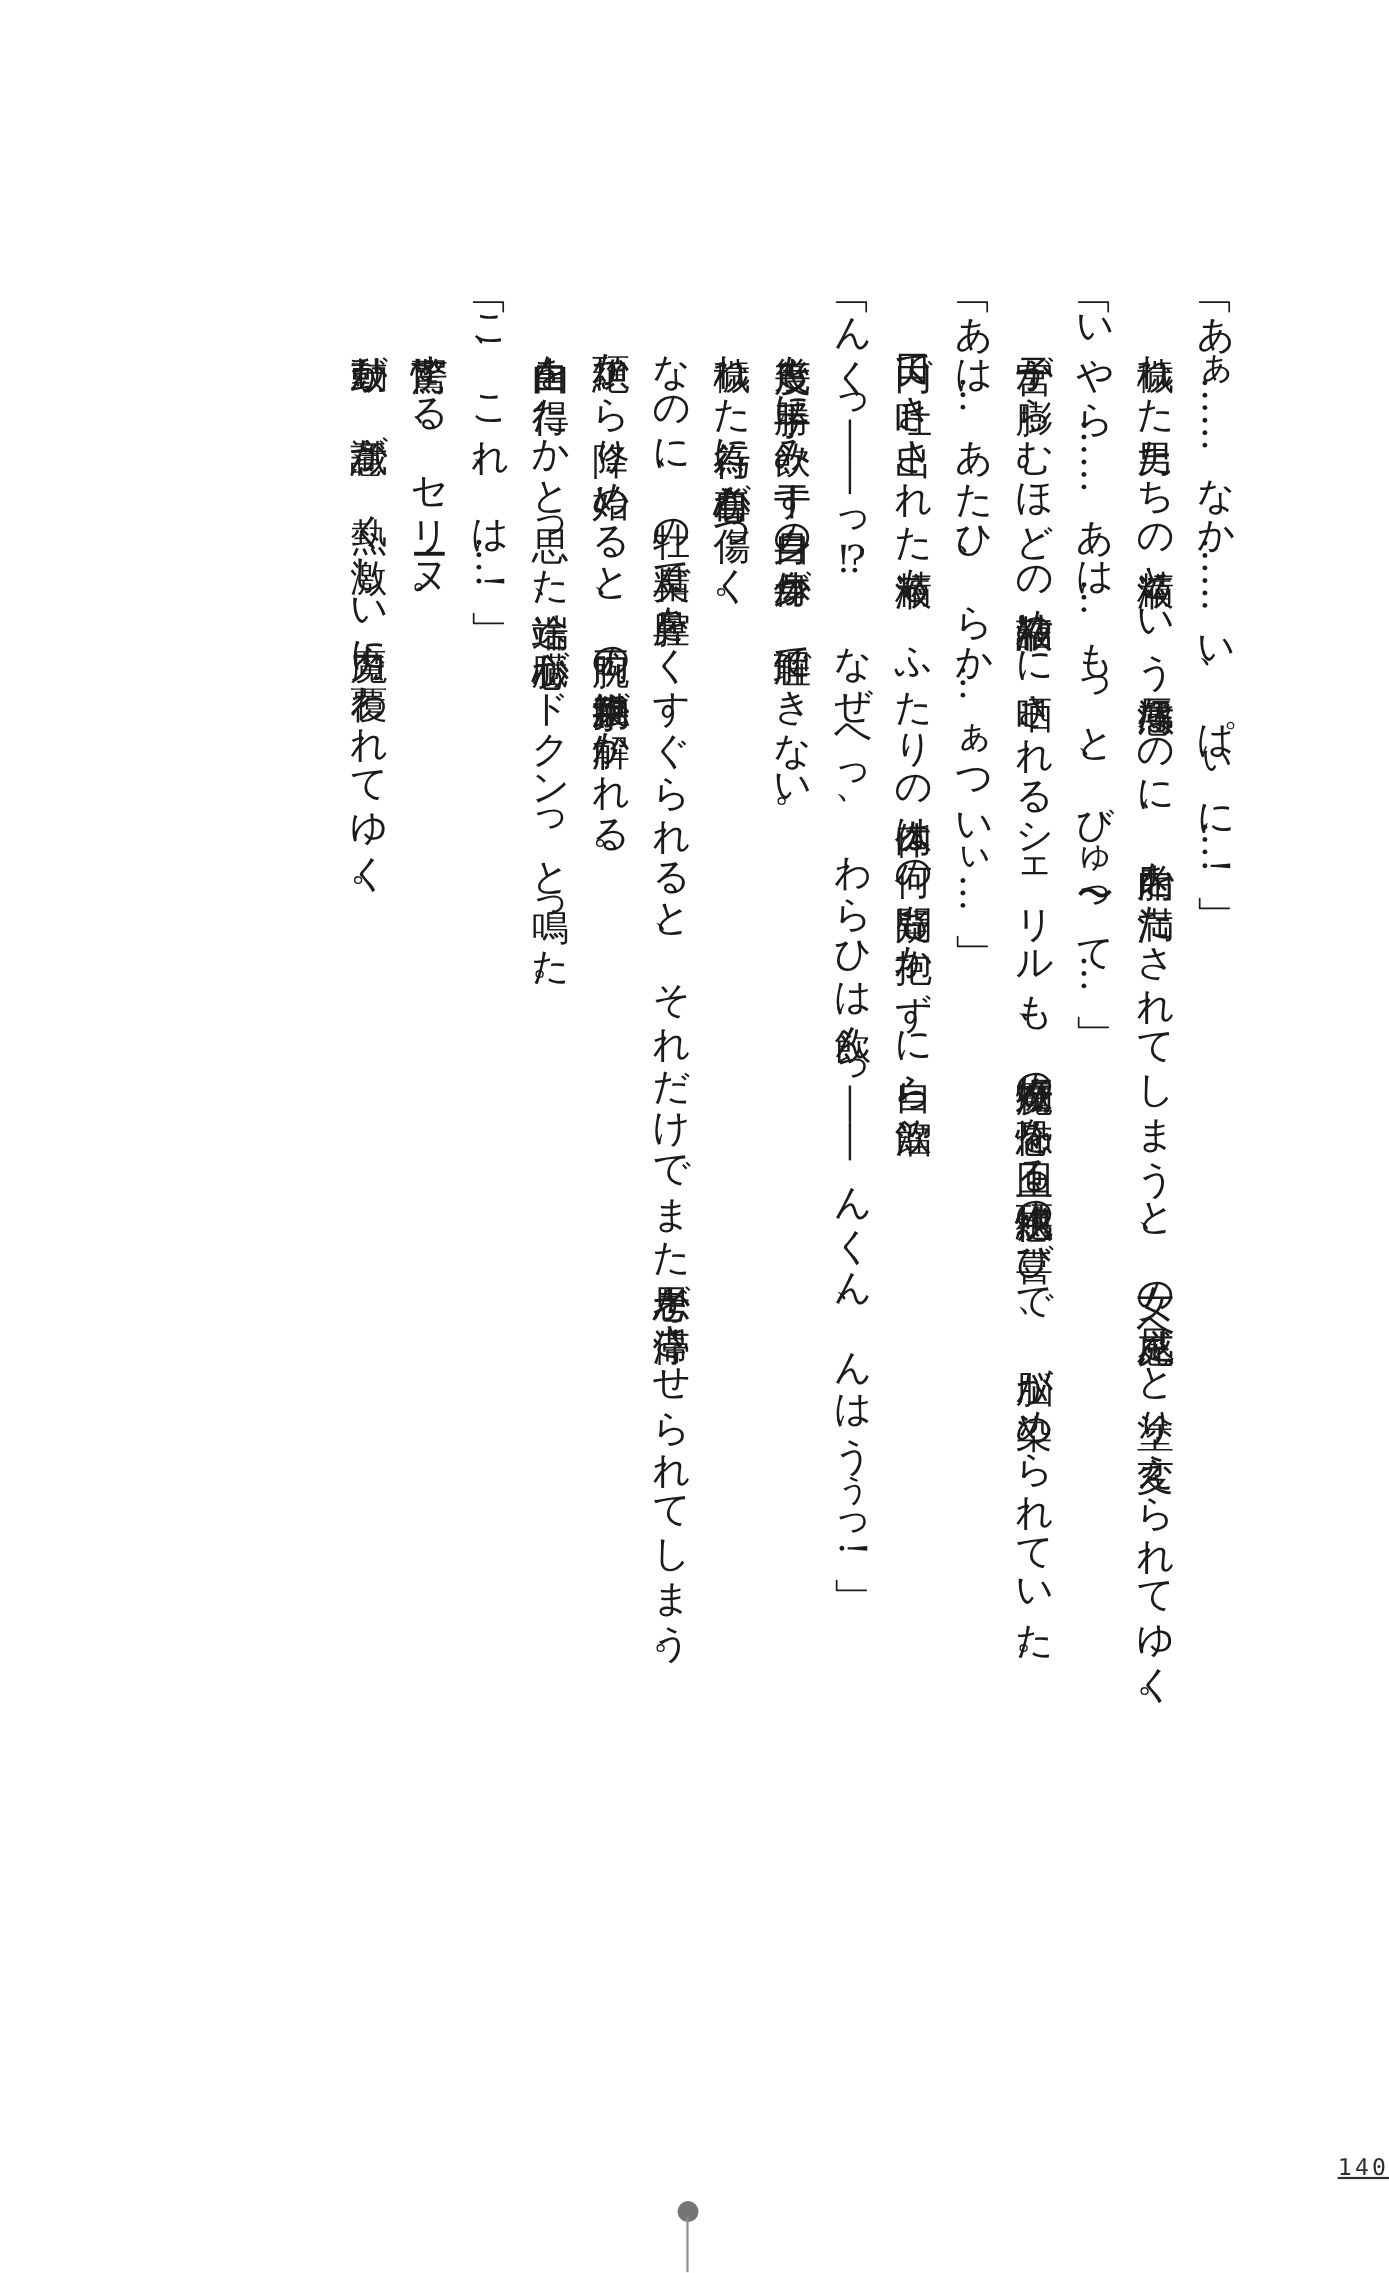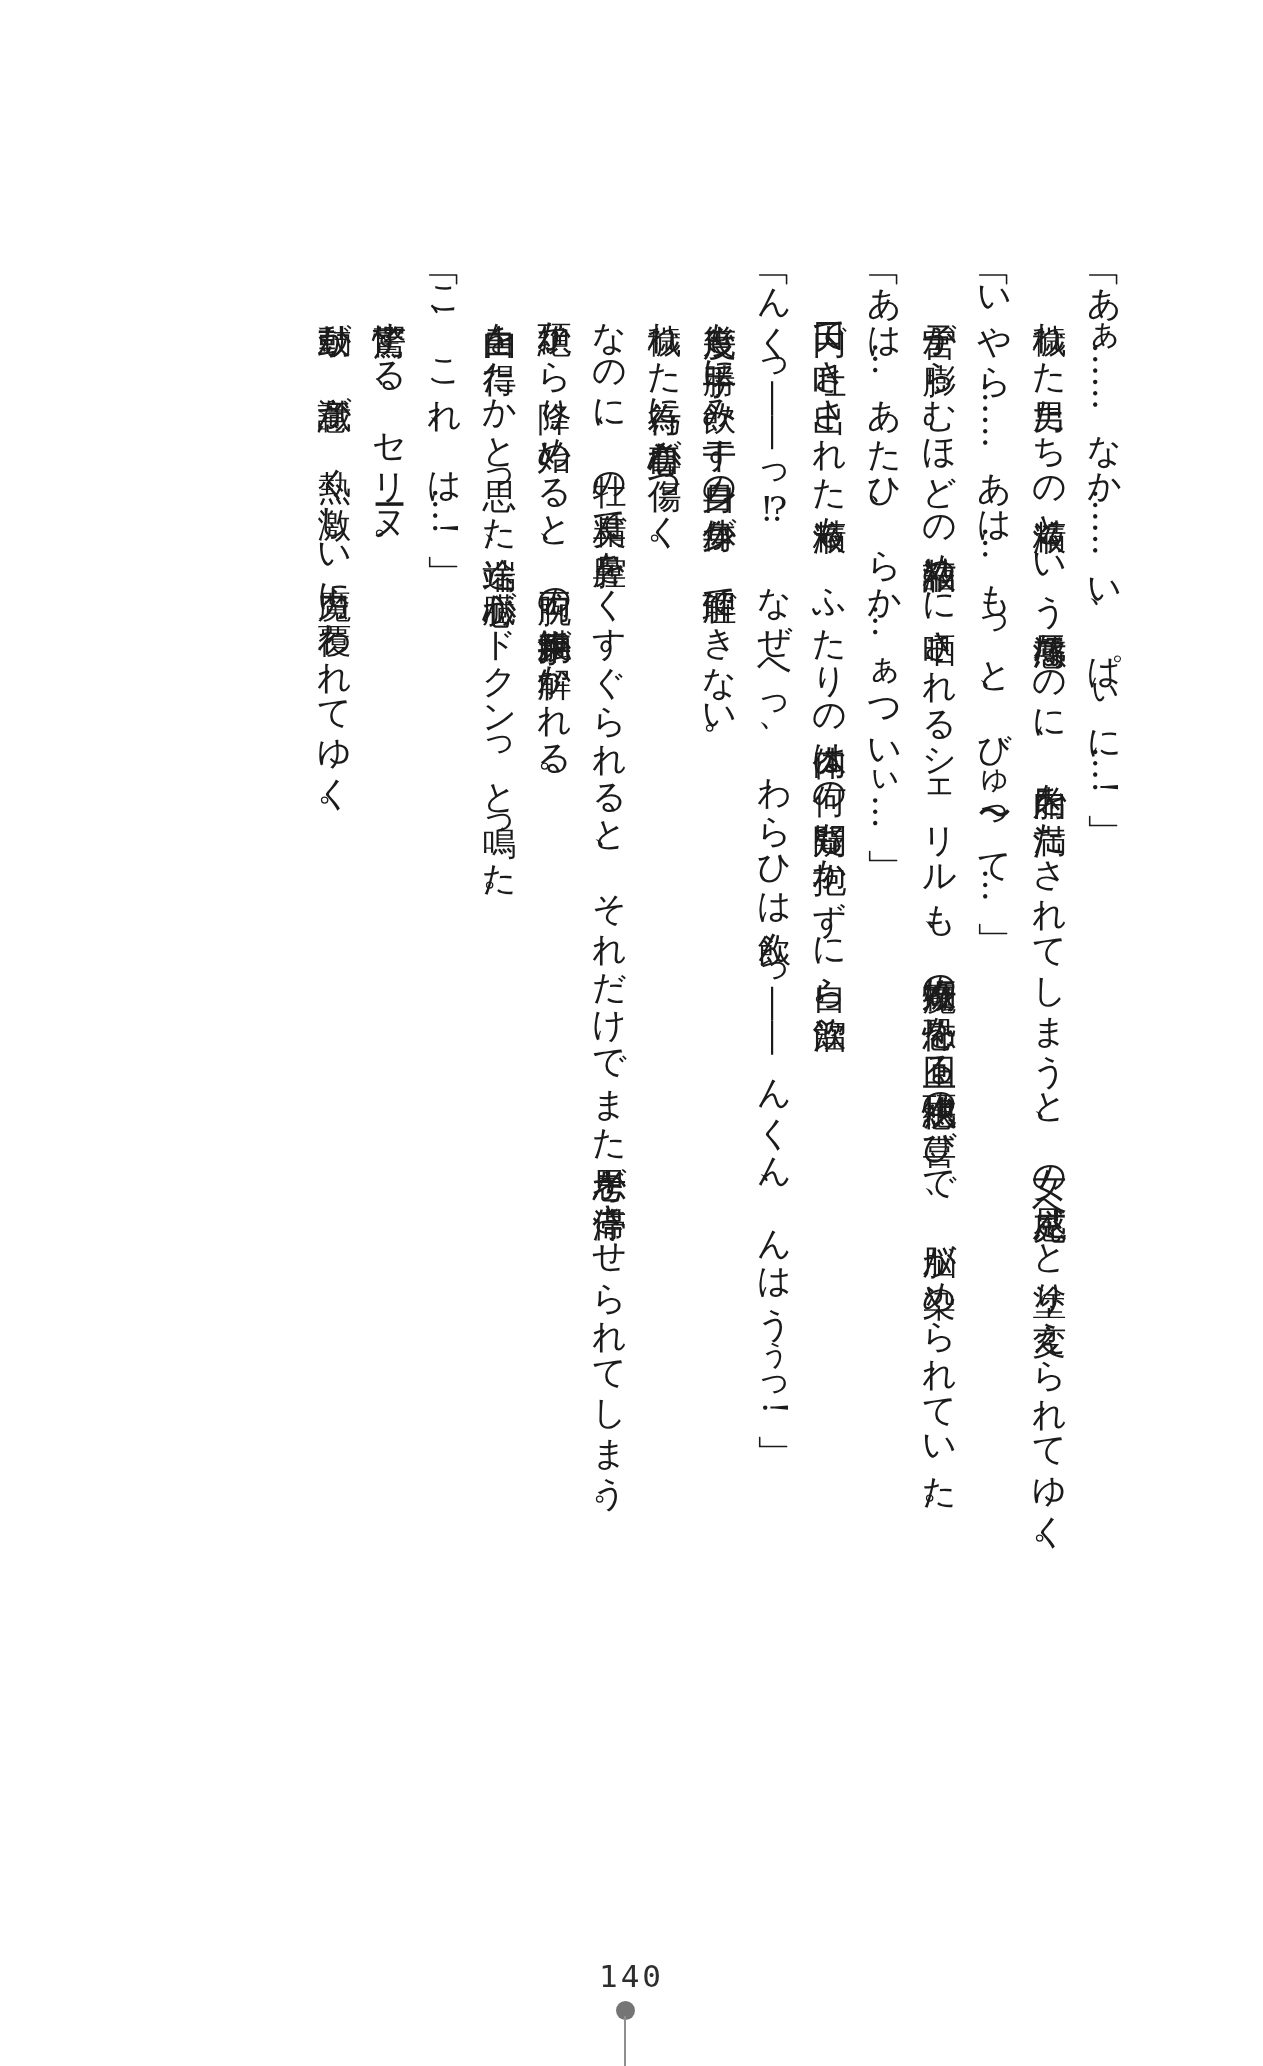--- a/index.html
+++ b/index.html
@@ -34,25 +34,26 @@
     white-space: normal;
   }
   .para.narrative { text-indent: 34px; }
   .para.dialogue  { text-indent: 0; }
 
   .page-number {
     position: absolute;
     top: 1958px;
     left: 0;
     width: 100%;
-    text-align: center;
+    text-align: right;
     font-family: "DejaVu Sans Mono", "Liberation Mono", monospace;
-    font-size: 31px;
+    font-size: 21px;
     letter-spacing: 3px;
     color: #2e2e2e;
+    text-decoration: underline;
   }
   .marker-dot {
     position: absolute;
     left: 616px;
     top: 2001px;
     width: 19px;
     height: 19px;
     border-radius: 50%;
     background: #757575;
   }

